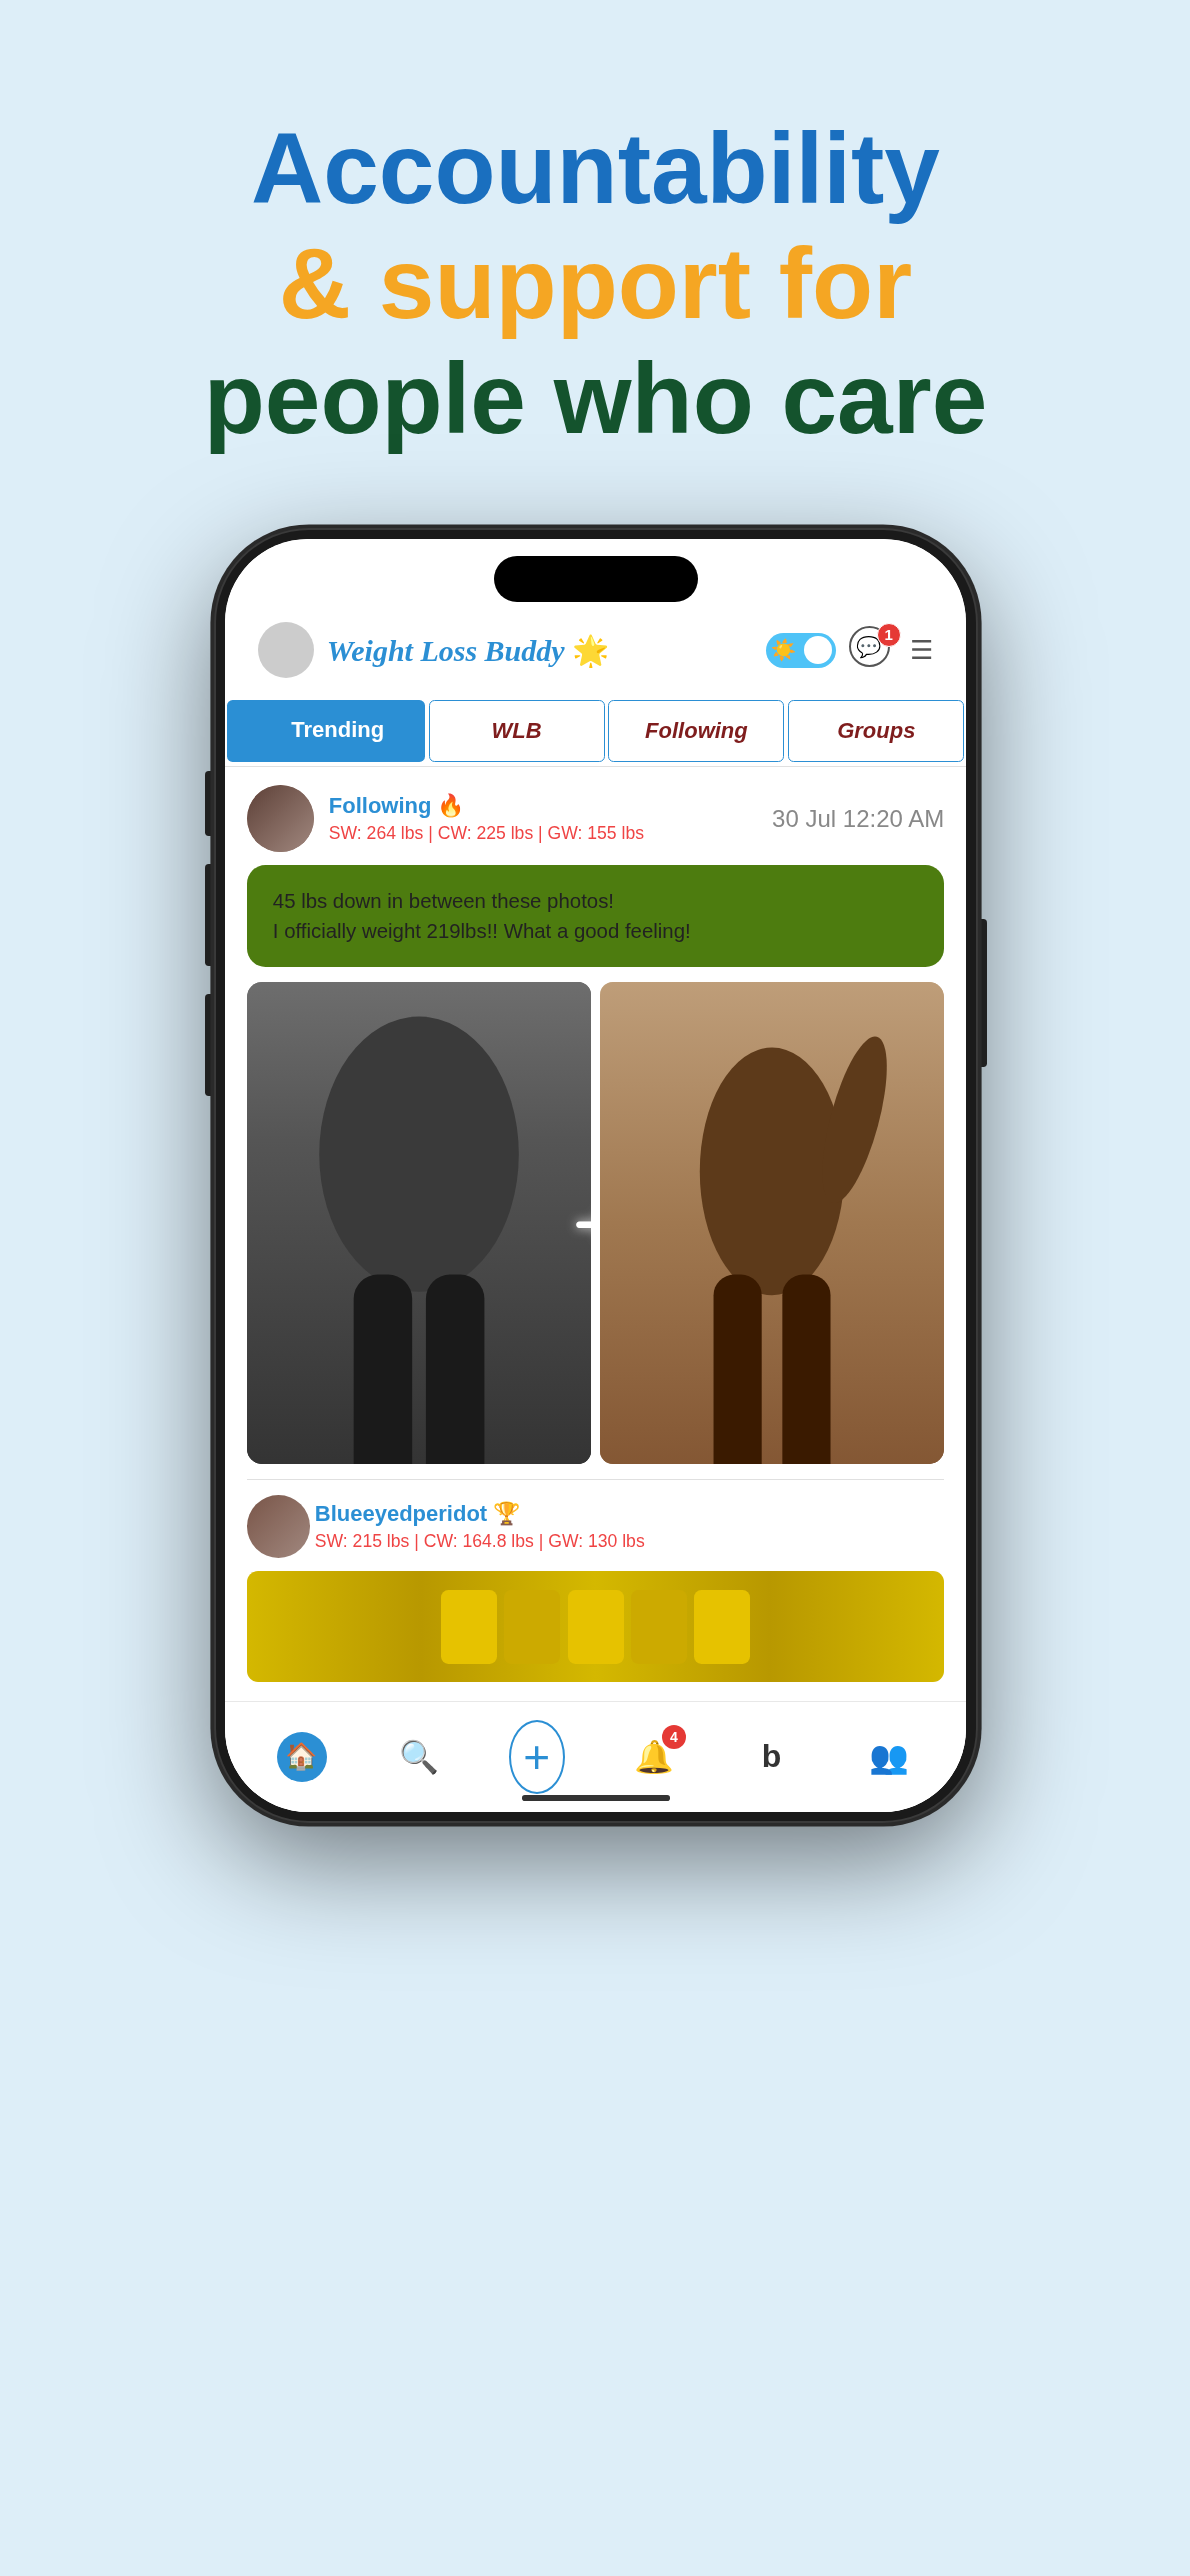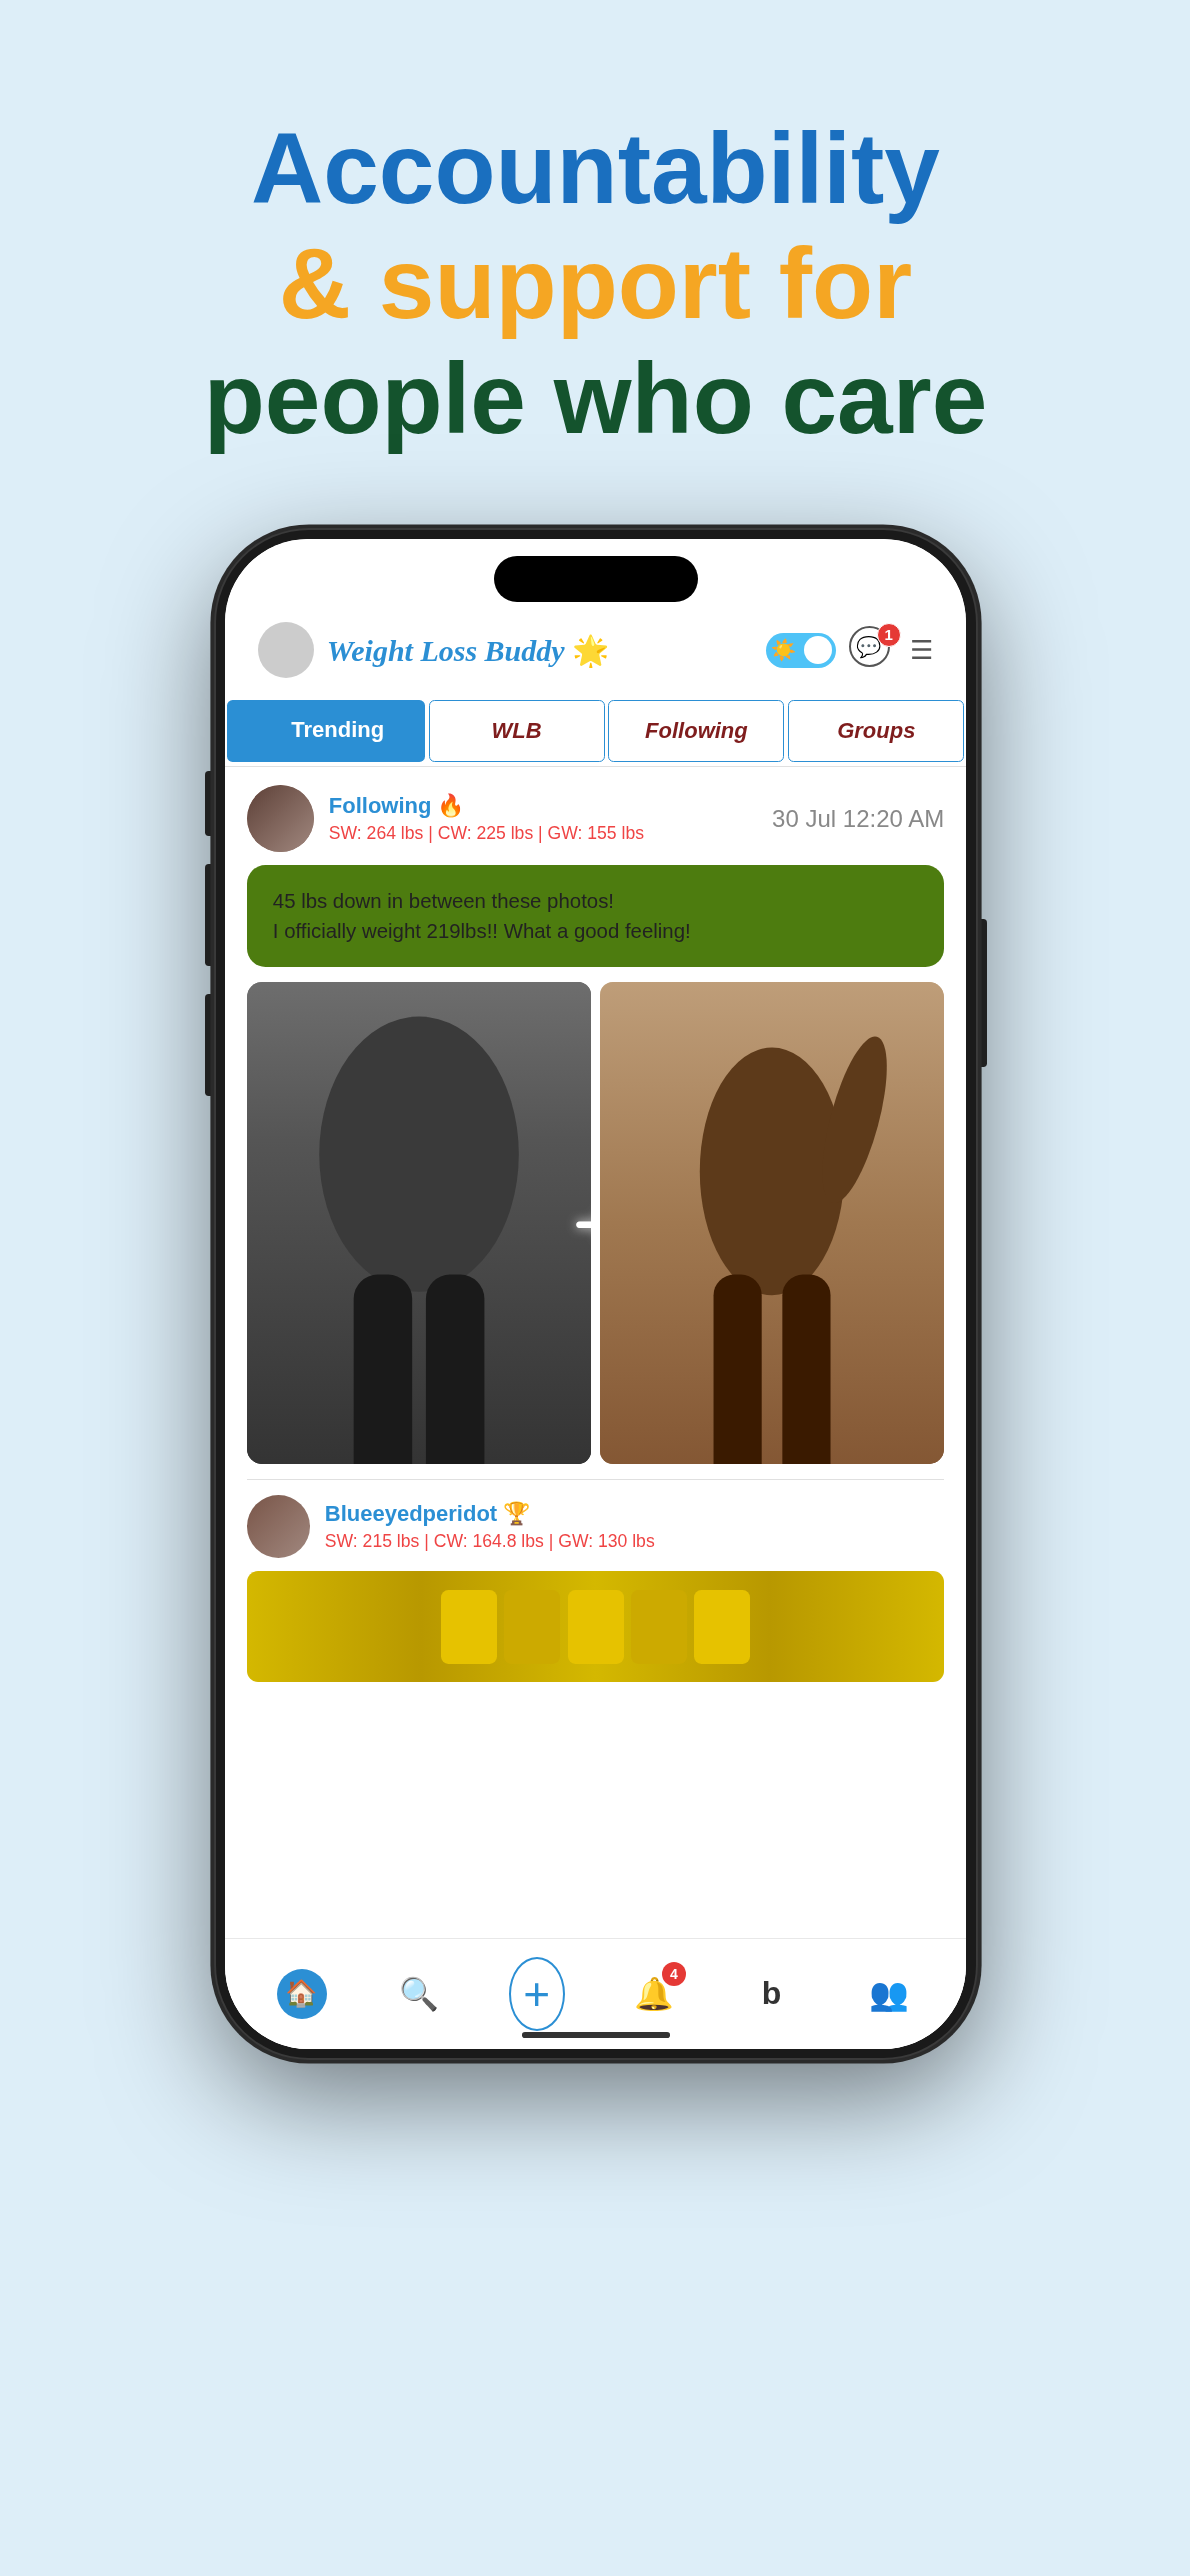--- a/index.html
+++ b/index.html
@@ -46,21 +46,21 @@
       position: relative;
       width: 760px;
       height: 1632px;
     }
 
     
     .phone-frame {
       position: absolute;
       top: 0; left: 0;
       width: 760px;
-      height: 1528px;
+      height: 1291px;
       background: #1a1a1a;
       border-radius: 93px;
       box-shadow:
         0 0 0 1.9px #3a3a3a,
         0 0 0 5.6px #2a2a2a,
         0 37px 111px rgba(0,0,0,0.5);
       overflow: hidden;
     }
 
     
@@ -284,21 +284,21 @@
 
     
     .post-divider {
       height: 0.9px;
       background: #e0e0e0;
       margin: 15px 0;
     }
     .post-header2 {
       display: flex;
       align-items: center;
-      gap: 15px;
+      gap: 5px;
     }
     .post-avatar2 {
       width: 63px; height: 63px;
       border-radius: 50%;
       background: linear-gradient(135deg, #795548, #a1887f);
       flex-shrink: 0;
     }
 
     
     .bottom-nav {

